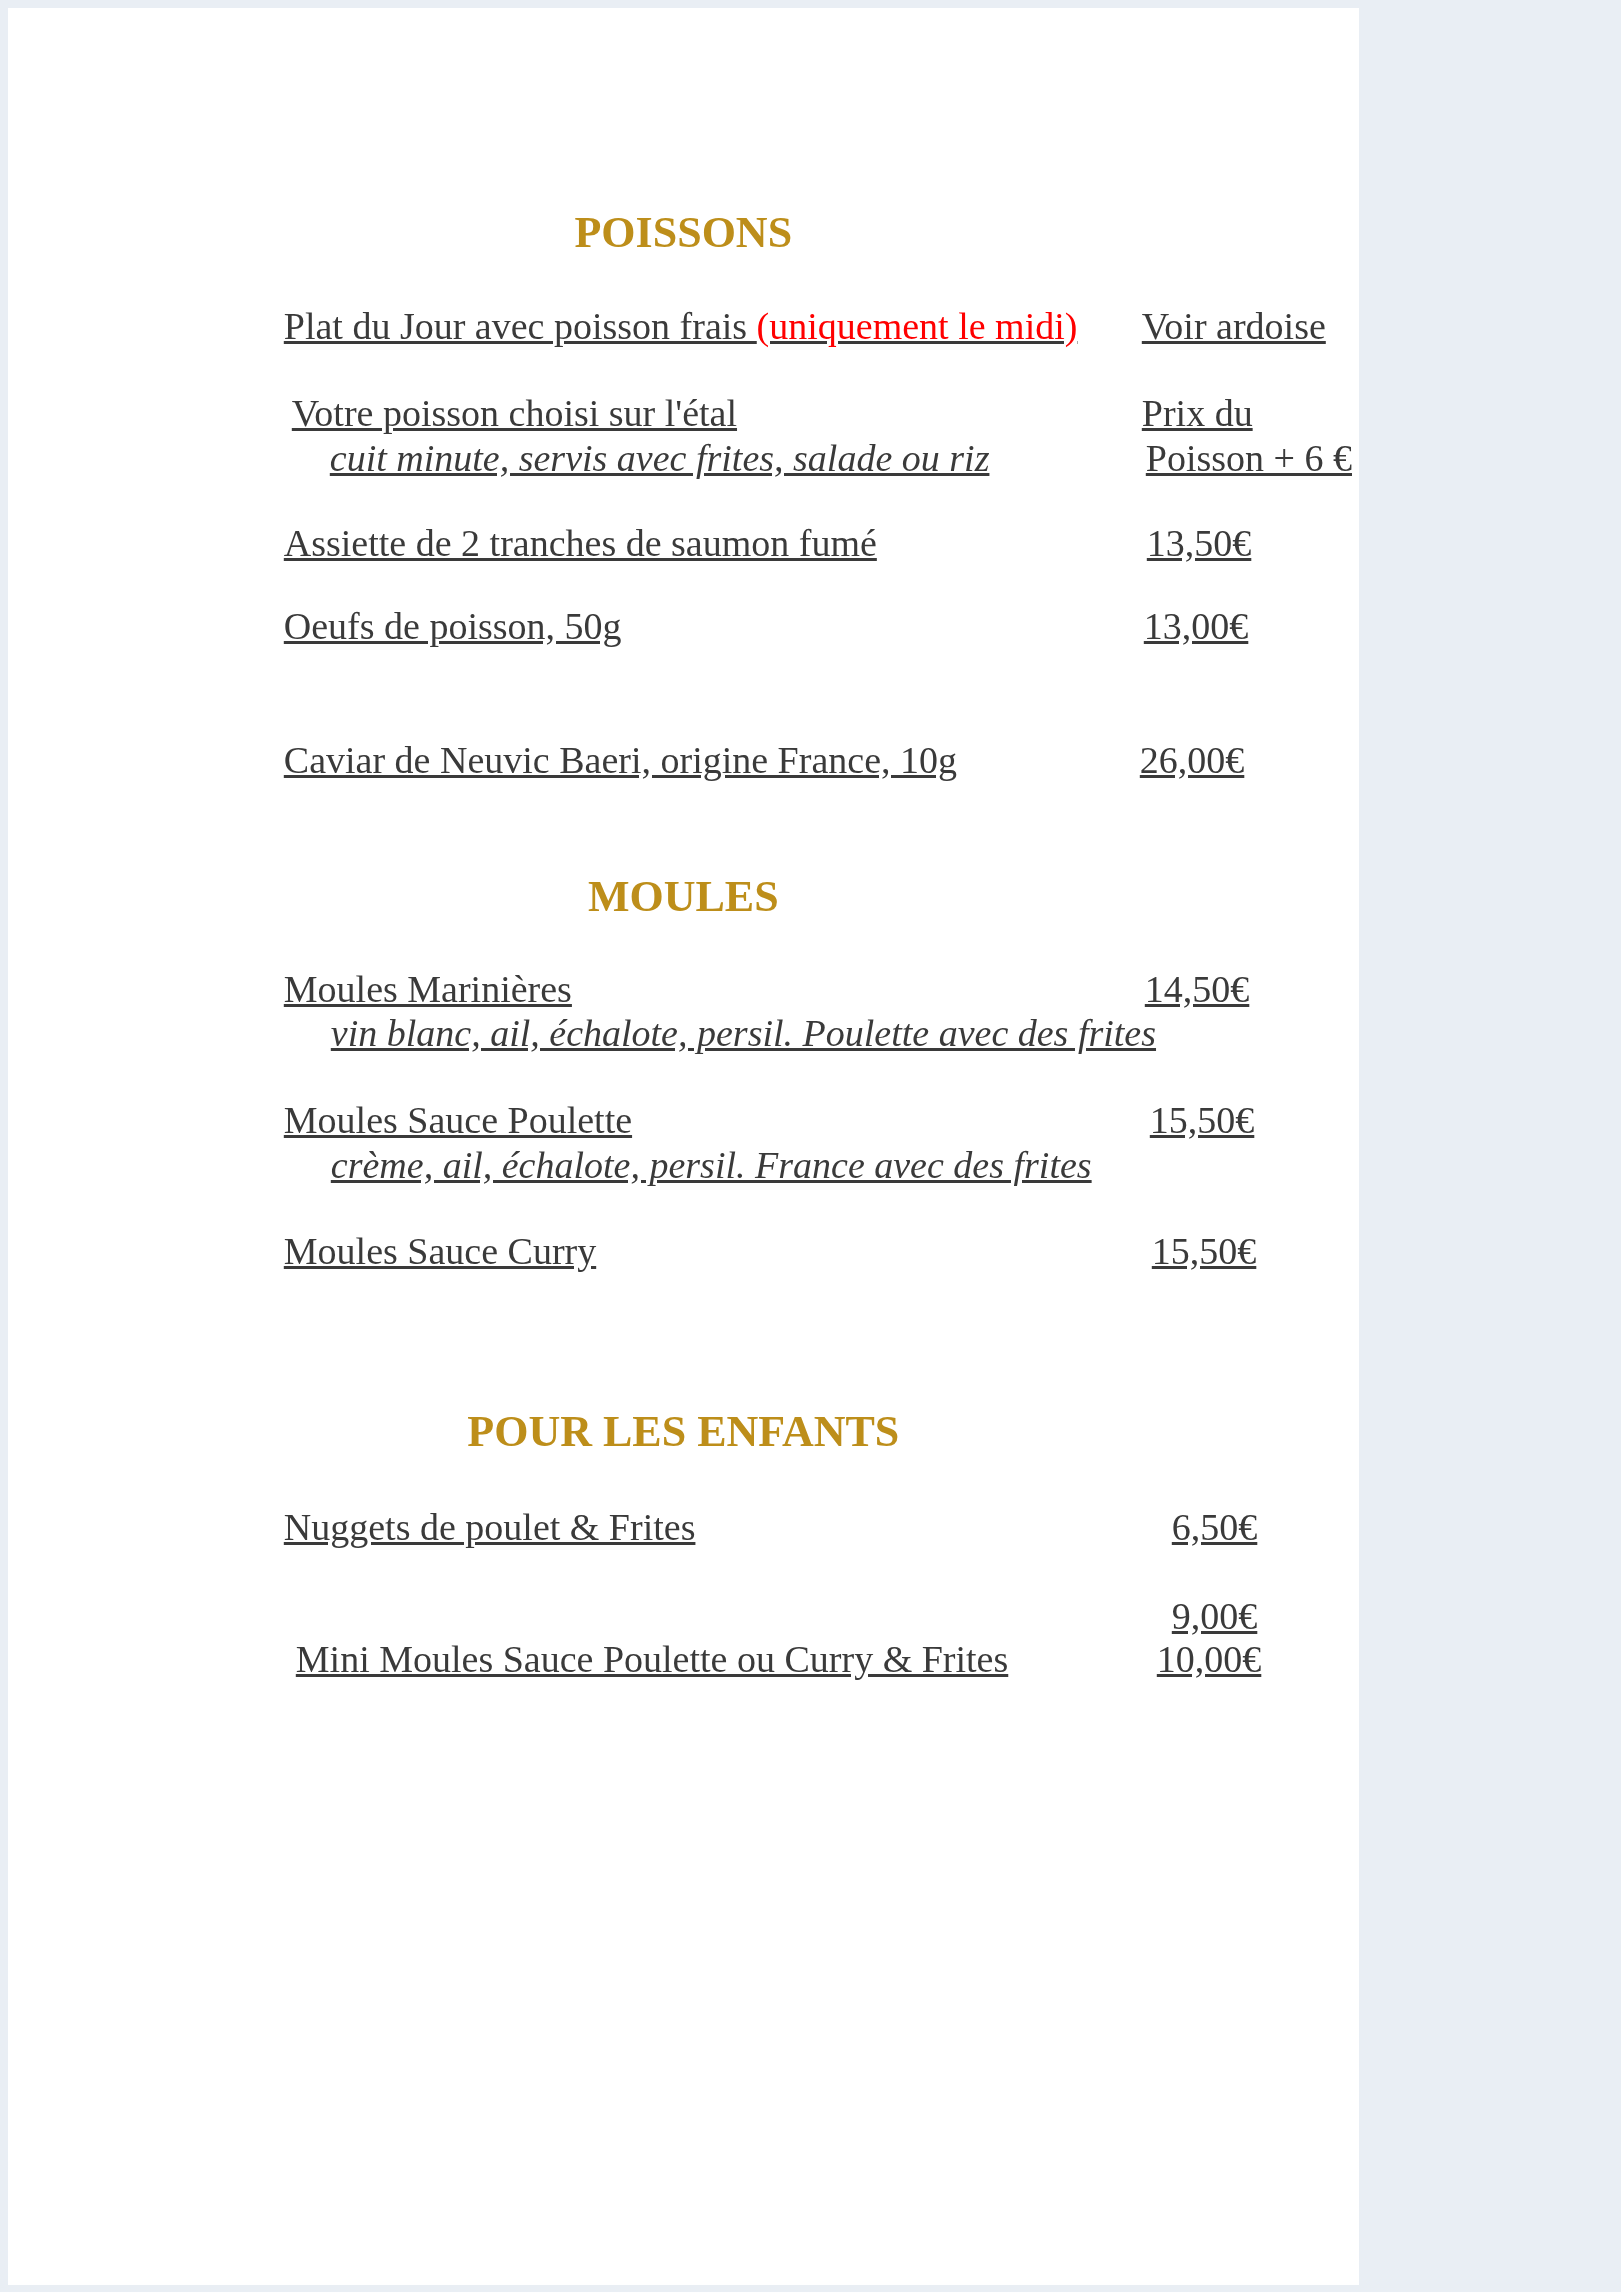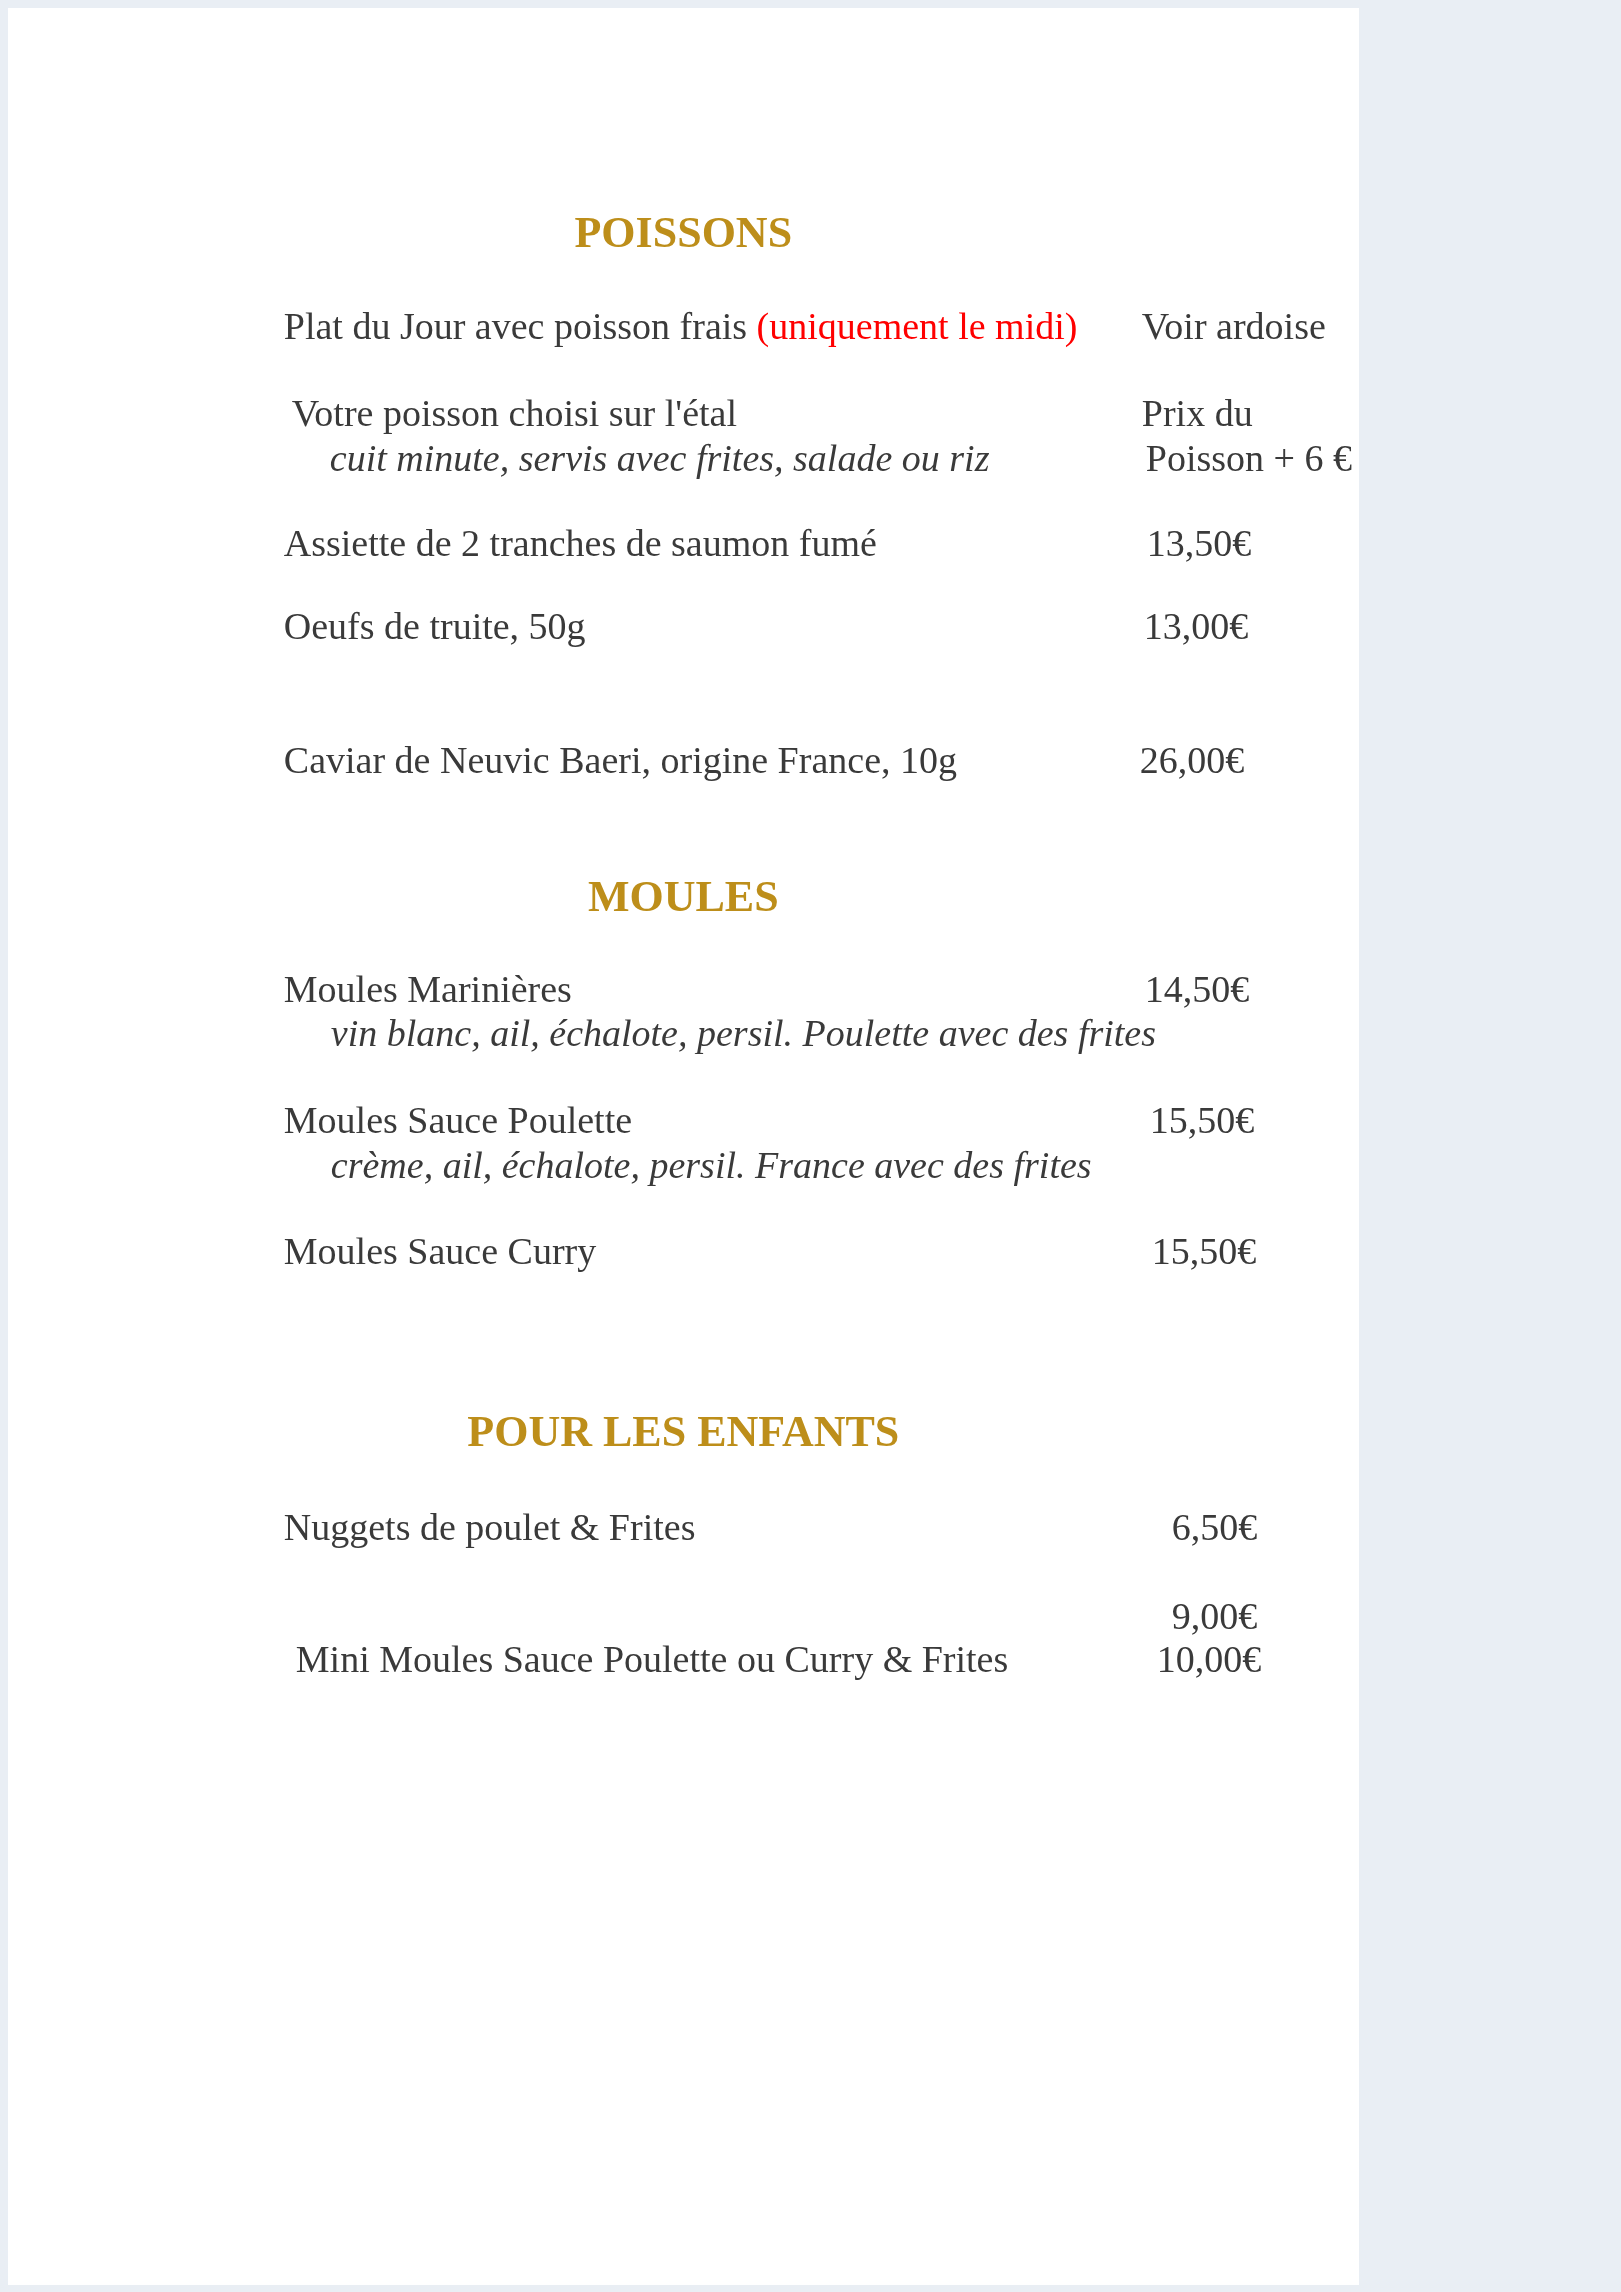--- a/index.html
+++ b/index.html
@@ -19,20 +19,21 @@
     text-align:center;
     font-weight:bold;font-size:44px;line-height:51px;
     color:#bd8e1a;
     white-space:pre;
   }
   .t,.d,.p{
     position:absolute;
     font-size:38px;line-height:45px;
     color:#3a3a3a;
     white-space:pre;
+    text-decoration:underline;
   }
   .d{font-style:italic;margin-left:48px;}
   .red{color:#ff0000;}
 </style>
 </head>
 <body>
 
 <div class="page">
 
   <div class="h" style="top:199px">POISSONS</div>
@@ -41,21 +42,21 @@
   <div class="p" style="top:296px;left:1134px">Voir ardoise</div>
 
   <div class="t" style="top:383px;left:284px">Votre poisson choisi sur l'étal</div>
   <div class="p" style="top:383px;left:1134px">Prix du</div>
   <div class="d" style="top:428px;left:274px">cuit minute, servis avec frites, salade ou riz</div>
   <div class="p" style="top:428px;left:1138px">Poisson + 6 €</div>
 
   <div class="t" style="top:513px;left:276px">Assiette de 2 tranches de saumon fumé</div>
   <div class="p" style="top:513px;left:1139px">13,50€</div>
 
-  <div class="t" style="top:596px;left:276px">Oeufs de truite, 50g</div>
+  <div class="t" style="top:596px;left:276px">Oeufs de poisson, 50g</div>
   <div class="p" style="top:596px;left:1136px">13,00€</div>
 
   <div class="t" style="top:730px;left:276px">Caviar de Neuvic Baeri, origine France, 10g</div>
   <div class="p" style="top:730px;left:1132px">26,00€</div>
 
   <div class="h" style="top:863px">MOULES</div>
 
   <div class="t" style="top:959px;left:276px">Moules Marinières</div>
   <div class="p" style="top:959px;left:1137px">14,50€</div>
   <div class="d" style="top:1003px;left:275px">vin blanc, ail, échalote, persil. Poulette avec des frites</div>

